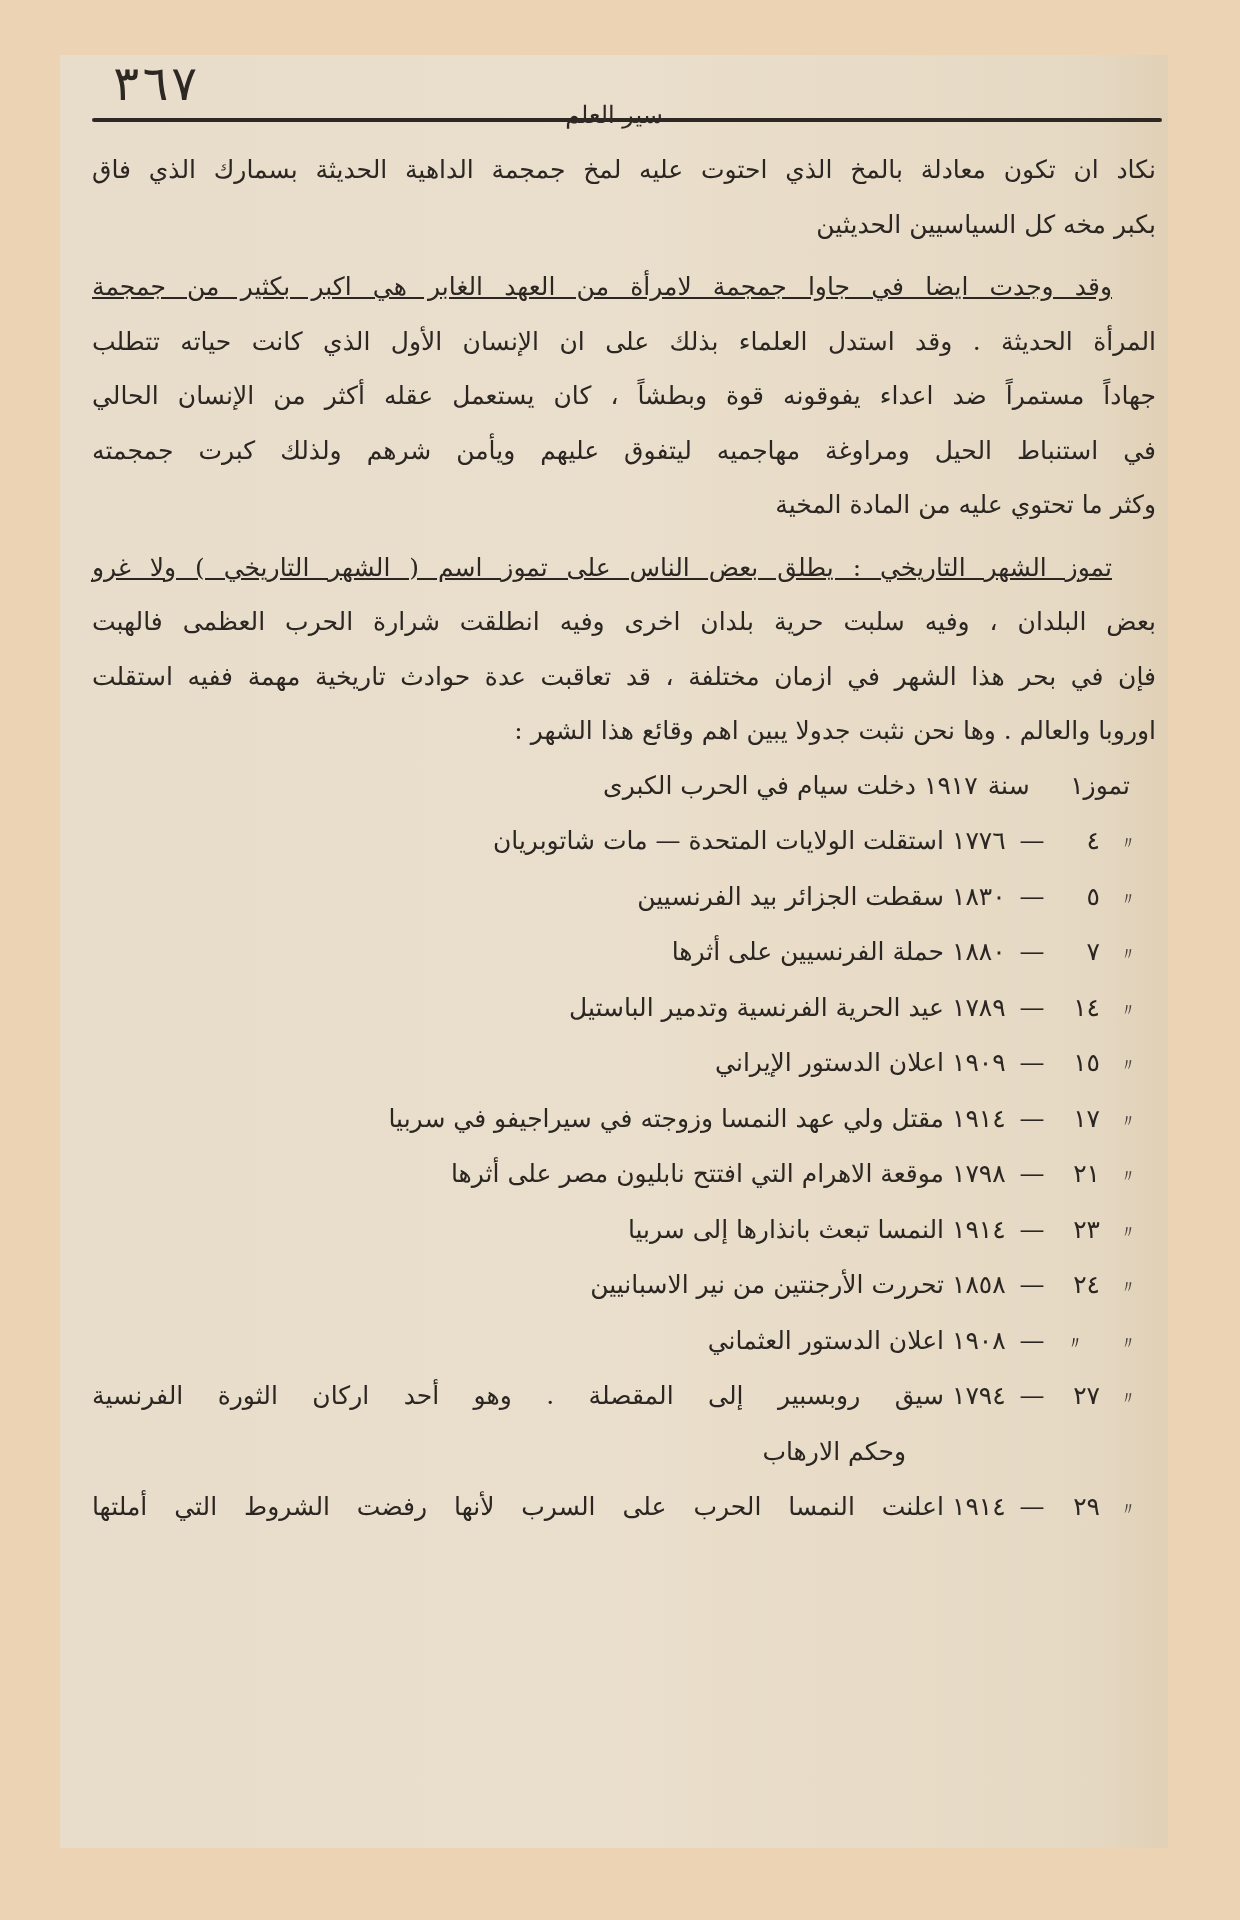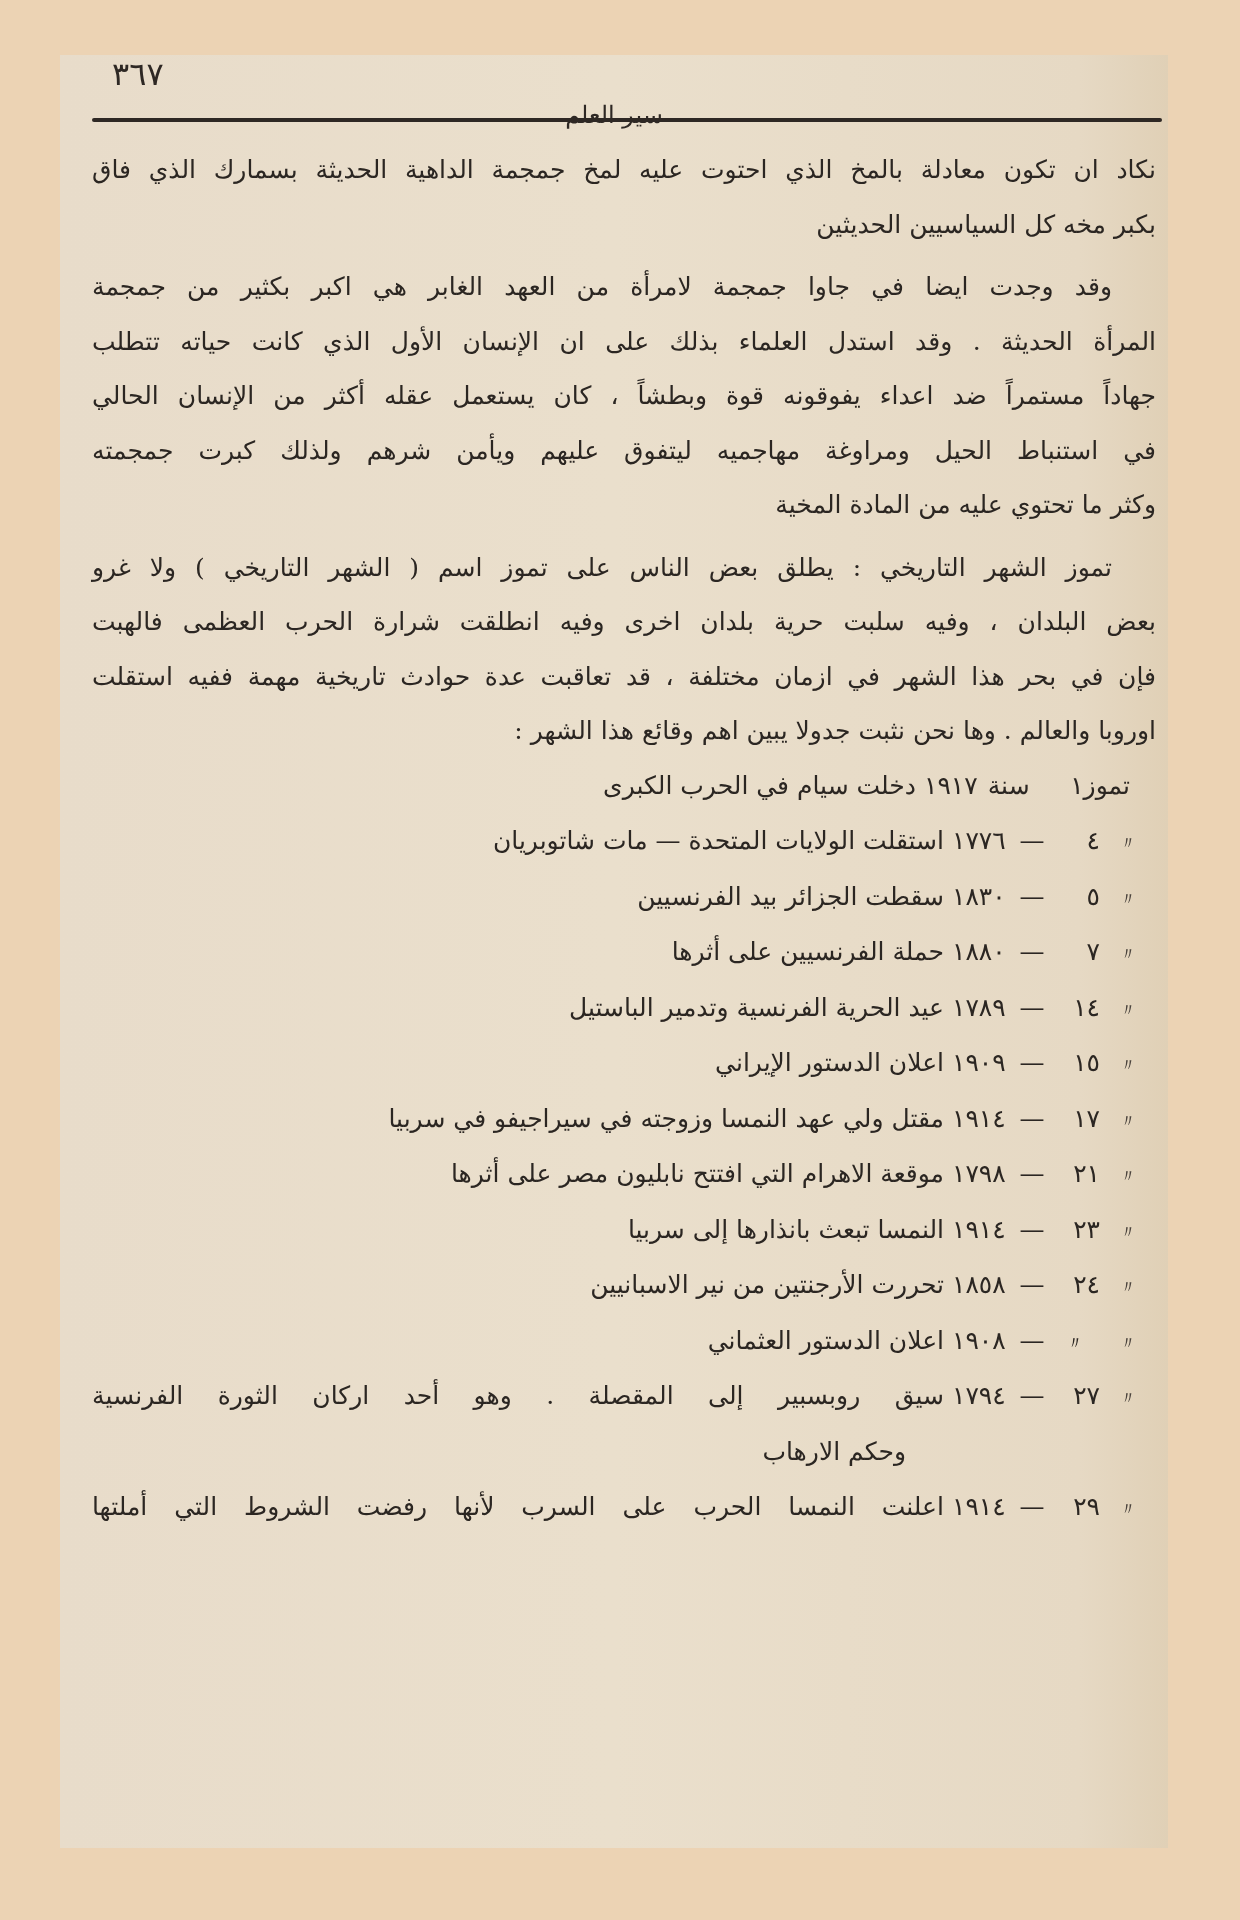--- a/index.html
+++ b/index.html
@@ -13,22 +13,22 @@
   .page {
     position: absolute;
     left: 60px; top: 55px;
     width: 1108px; height: 1793px;
     background: linear-gradient(90deg, #e8dcca 0%, #eadfcc 50%, #e6d9c4 92%, #e0d0b6 100%);
     color: #2b2622;
   }
   .page-number {
     position: absolute;
     left: 52px; top: 0px;
-    font-family: Liberation Sans, sans-serif;
-    font-size: 32px;
+    font-family: Liberation Mono, monospace;
+    font-size: 48px;
     letter-spacing: 1px;
     direction: rtl;
     color: #2e2824;
   }
   .running-title {
     position: absolute;
     left: 0; right: 0; top: 14px;
     text-align: center;
     font-family: "DejaVu Serif", serif;
     font-size: 24px;
@@ -51,21 +51,21 @@
     font-size: 25px;
     line-height: 54.5px;
   }
   .line {
     white-space: nowrap;
     text-align: justify;
     text-align-last: justify;
     height: 54.5px;
   }
   .line.last { text-align-last: right; }
-  .line.indent { padding-right: 44px; }
+  .line.indent { padding-right: 44px; text-decoration: underline; }
   .para-gap { height: 8px; }
   .list { margin-top: 0; }
   .row {
     display: flex;
     flex-direction: row;
     align-items: baseline;
     height: 55.5px;
     white-space: nowrap;
   }
   .row .ditto {

